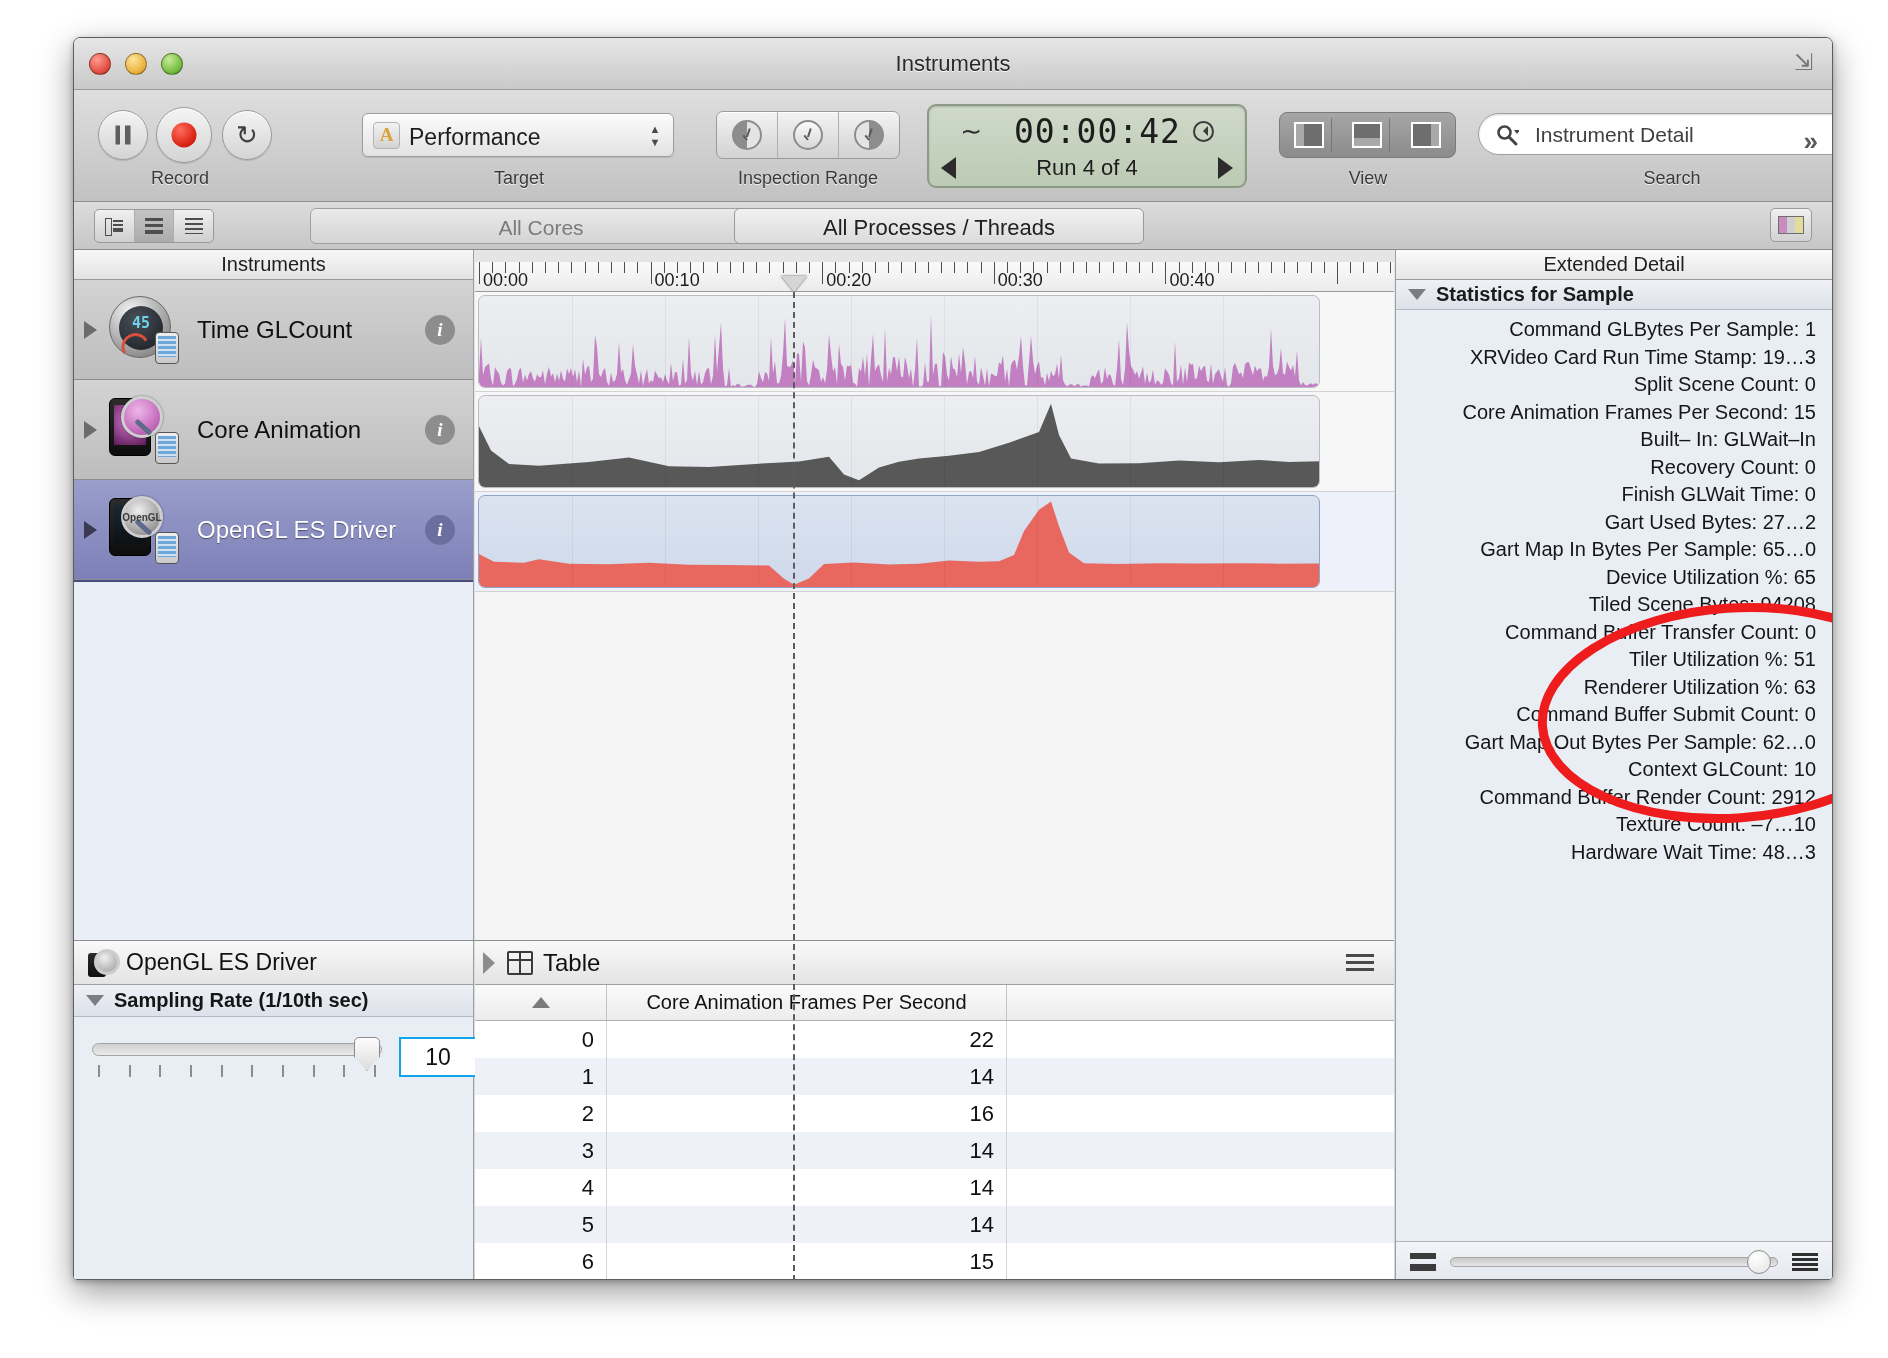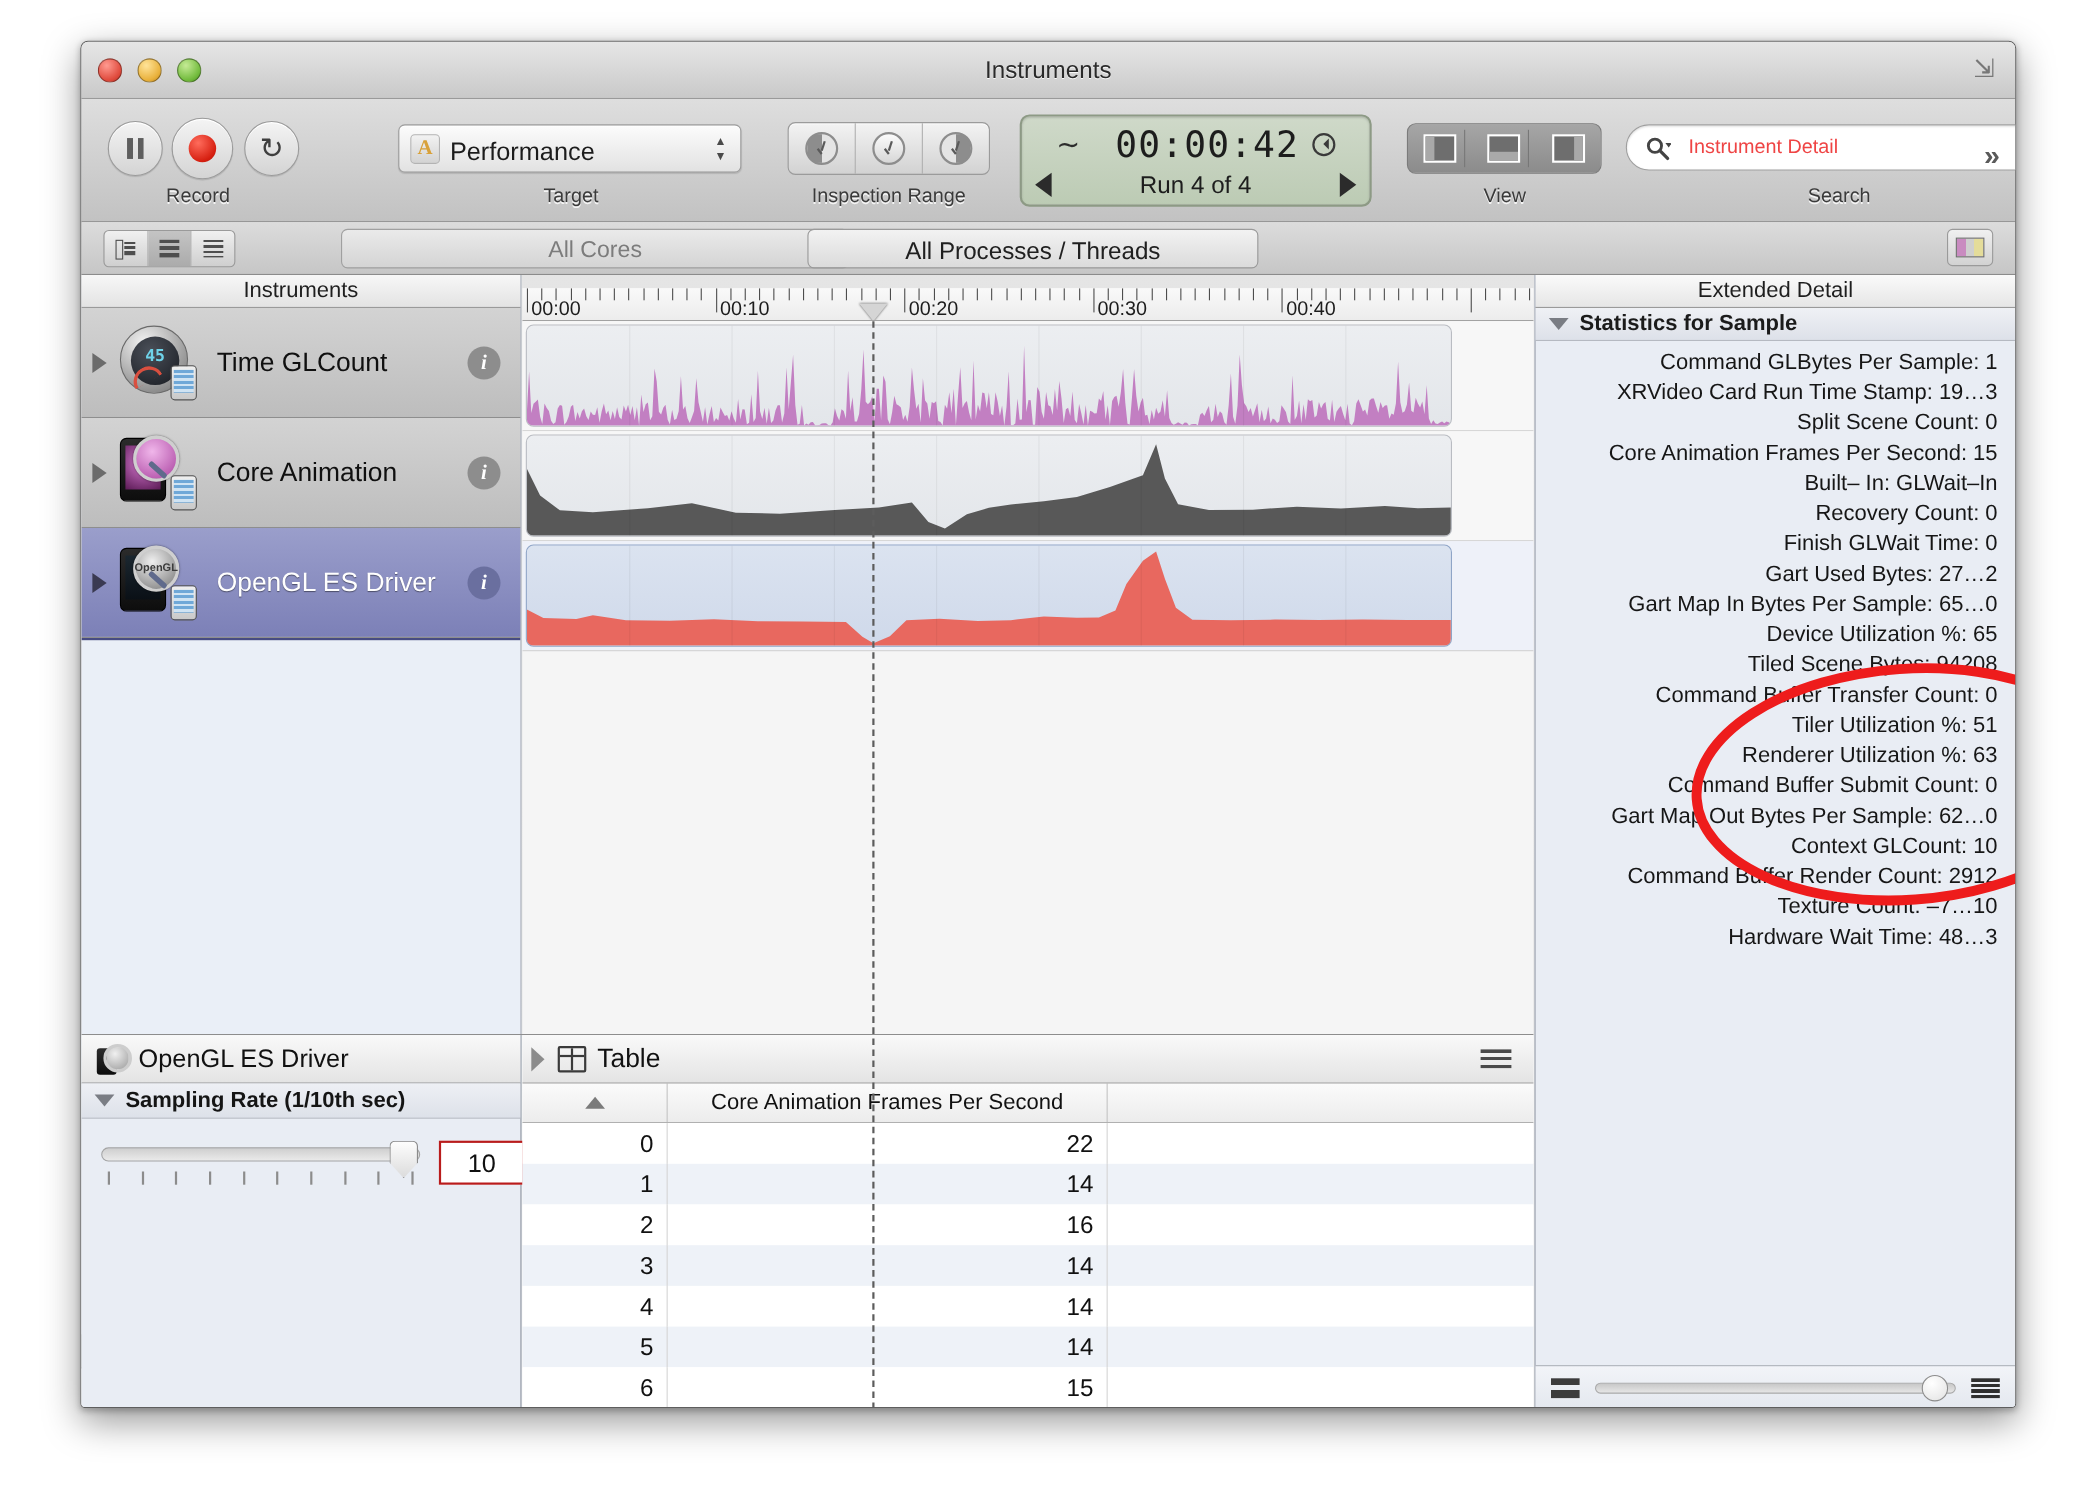--- a/index.html
+++ b/index.html
@@ -211,21 +211,21 @@
     background: #fff;
     border: 1px solid #9f9f9f; border-radius: 21px;
     box-shadow: inset 0 1px 2px rgba(0,0,0,0.15);
   }
   #search-icon {
     position: absolute; left: 16px; top: 9px;
     width: 24px; height: 24px;
   }
   #search-placeholder {
     position: absolute; left: 56px; top: 9px;
-    font-size: 18px; color: #ef4444;
+    font-size: 21px; color: #404040;
   }
   #search-caption { left: 1400px; top: 78px; width: 396px; }
   #overflow-chevrons {
     position: absolute; right: 14px; top: 36px;
     font-size: 26px; color: #5a5a5a; font-weight: bold;
   }
 
   
   #filterbar {
     position: relative; height: 48px;
@@ -611,21 +611,21 @@
   }
   #slider-ticks {
     position: absolute; left: 0; right: 0; top: 22px;
     height: 12px;
     display: flex; justify-content: space-between; padding: 0 6px;
   }
   .s-tick { width: 2px; height: 12px; background: #8c8c8c; }
   #rate-field {
     position: absolute; left: 325px; top: 20px;
     width: 78px; height: 40px;
-    background: #fff; border: 2px solid #b91c1c;
+    background: #fff; border: 2px solid #0ea5e9;
     display: flex; align-items: center; justify-content: center;
     font-size: 23px; color: #101010;
   }
 
   #bp-right {
     position: absolute; left: 401px; right: 0; top: 0; bottom: 0;
     background: #fff;
   }
   #table-header-bar {
     height: 44px; background: linear-gradient(#f9f9f9,#e4e4e4);

